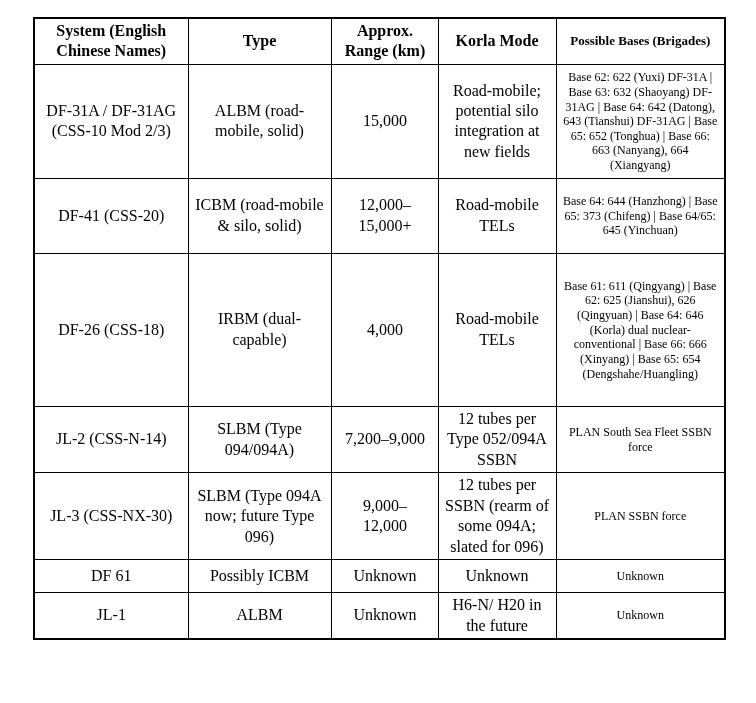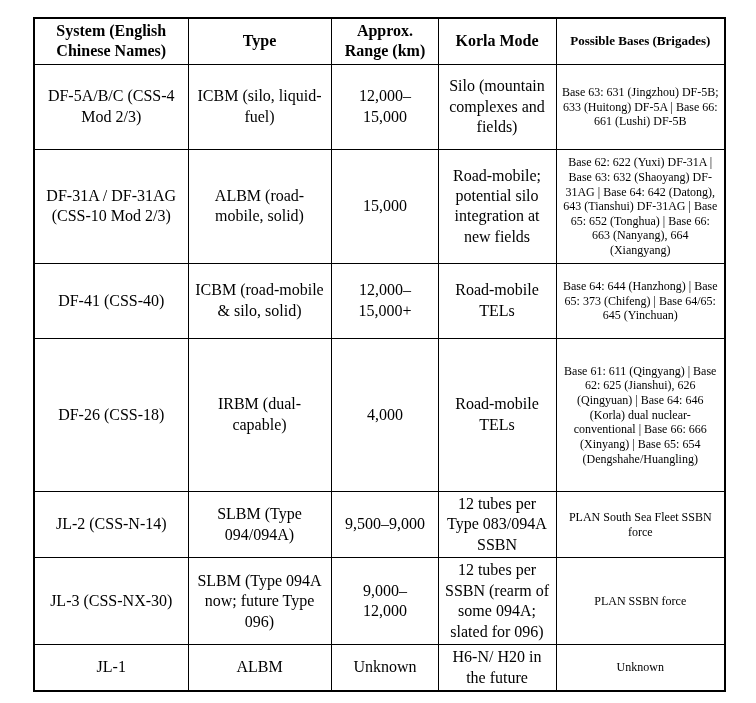--- a/index.html
+++ b/index.html
@@ -69,61 +69,61 @@
     <thead>
       <tr class="r-header">
         <th class="col-system">System (English Chinese Names)</th>
         <th class="col-type">Type</th>
         <th class="col-range">Approx. Range (km)</th>
         <th class="col-basing">Korla Mode</th>
         <th class="col-bases">Possible Bases (Brigades)</th>
       </tr>
     </thead>
     <tbody>
-      <tr class="r-0">
-        <td class="col-system">DF-5A/B/C (CSS-4 Mod 2/3)</td>
-        <td class="col-type">ICBM (silo, liquid-fuel)</td>
-        <td class="col-range">12,000–15,000</td>
-        <td class="col-basing">Silo (mountain complexes and fields)</td>
-        <td class="col-bases">Base 63: 631 (Jingzhou) DF-5B; 633 (Huitong) DF-5A | Base 66: 661 (Lushi) DF-5B</td>
-      </tr>
       <tr class="r-1">
         <td class="col-system">DF-31A / DF-31AG (CSS-10 Mod 2/3)</td>
         <td class="col-type">ALBM (road-mobile, solid)</td>
         <td class="col-range">15,000</td>
         <td class="col-basing">Road-mobile; potential silo integration at new fields</td>
         <td class="col-bases">Base 62: 622 (Yuxi) DF-31A | Base 63: 632 (Shaoyang) DF-31AG | Base 64: 642 (Datong), 643 (Tianshui) DF-31AG | Base 65: 652 (Tonghua) | Base 66: 663 (Nanyang), 664 (Xiangyang)</td>
       </tr>
       <tr class="r-2">
-        <td class="col-system">DF-41 (CSS-40)</td>
+        <td class="col-system">DF-41 (CSS-20)</td>
         <td class="col-type">ICBM (road-mobile &amp; silo, solid)</td>
         <td class="col-range">12,000–15,000+</td>
         <td class="col-basing">Road-mobile TELs</td>
         <td class="col-bases">Base 64: 644 (Hanzhong) | Base 65: 373 (Chifeng) | Base 64/65: 645 (Yinchuan)</td>
       </tr>
       <tr class="r-3">
         <td class="col-system">DF-26 (CSS-18)</td>
         <td class="col-type">IRBM (dual-capable)</td>
         <td class="col-range">4,000</td>
         <td class="col-basing">Road-mobile TELs</td>
         <td class="col-bases">Base 61: 611 (Qingyang) | Base 62: 625 (Jianshui), 626 (Qingyuan) | Base 64: 646 (Korla) dual nuclear-conventional | Base 66: 666 (Xinyang) | Base 65: 654 (Dengshahe/Huangling)</td>
       </tr>
       <tr class="r-4">
         <td class="col-system">JL-2 (CSS-N-14)</td>
         <td class="col-type">SLBM (Type 094/094A)</td>
-        <td class="col-range">9,500–9,000</td>
-        <td class="col-basing">12 tubes per Type 083/094A SSBN</td>
+        <td class="col-range">7,200–9,000</td>
+        <td class="col-basing">12 tubes per Type 052/094A SSBN</td>
         <td class="col-bases">PLAN South Sea Fleet SSBN force</td>
       </tr>
       <tr class="r-5">
         <td class="col-system">JL-3 (CSS-NX-30)</td>
         <td class="col-type">SLBM (Type 094A now; future Type 096)</td>
         <td class="col-range">9,000–12,000</td>
         <td class="col-basing">12 tubes per SSBN (rearm of some 094A; slated for 096)</td>
         <td class="col-bases">PLAN SSBN force</td>
+      </tr>
+      <tr class="r-6">
+        <td class="col-system">DF 61</td>
+        <td class="col-type">Possibly ICBM</td>
+        <td class="col-range">Unknown</td>
+        <td class="col-basing">Unknown</td>
+        <td class="col-bases">Unknown</td>
       </tr>
       <tr class="r-7">
         <td class="col-system">JL-1</td>
         <td class="col-type">ALBM</td>
         <td class="col-range">Unknown</td>
         <td class="col-basing">H6-N/ H20 in the future</td>
         <td class="col-bases">Unknown</td>
       </tr>
     </tbody>
   </table>

